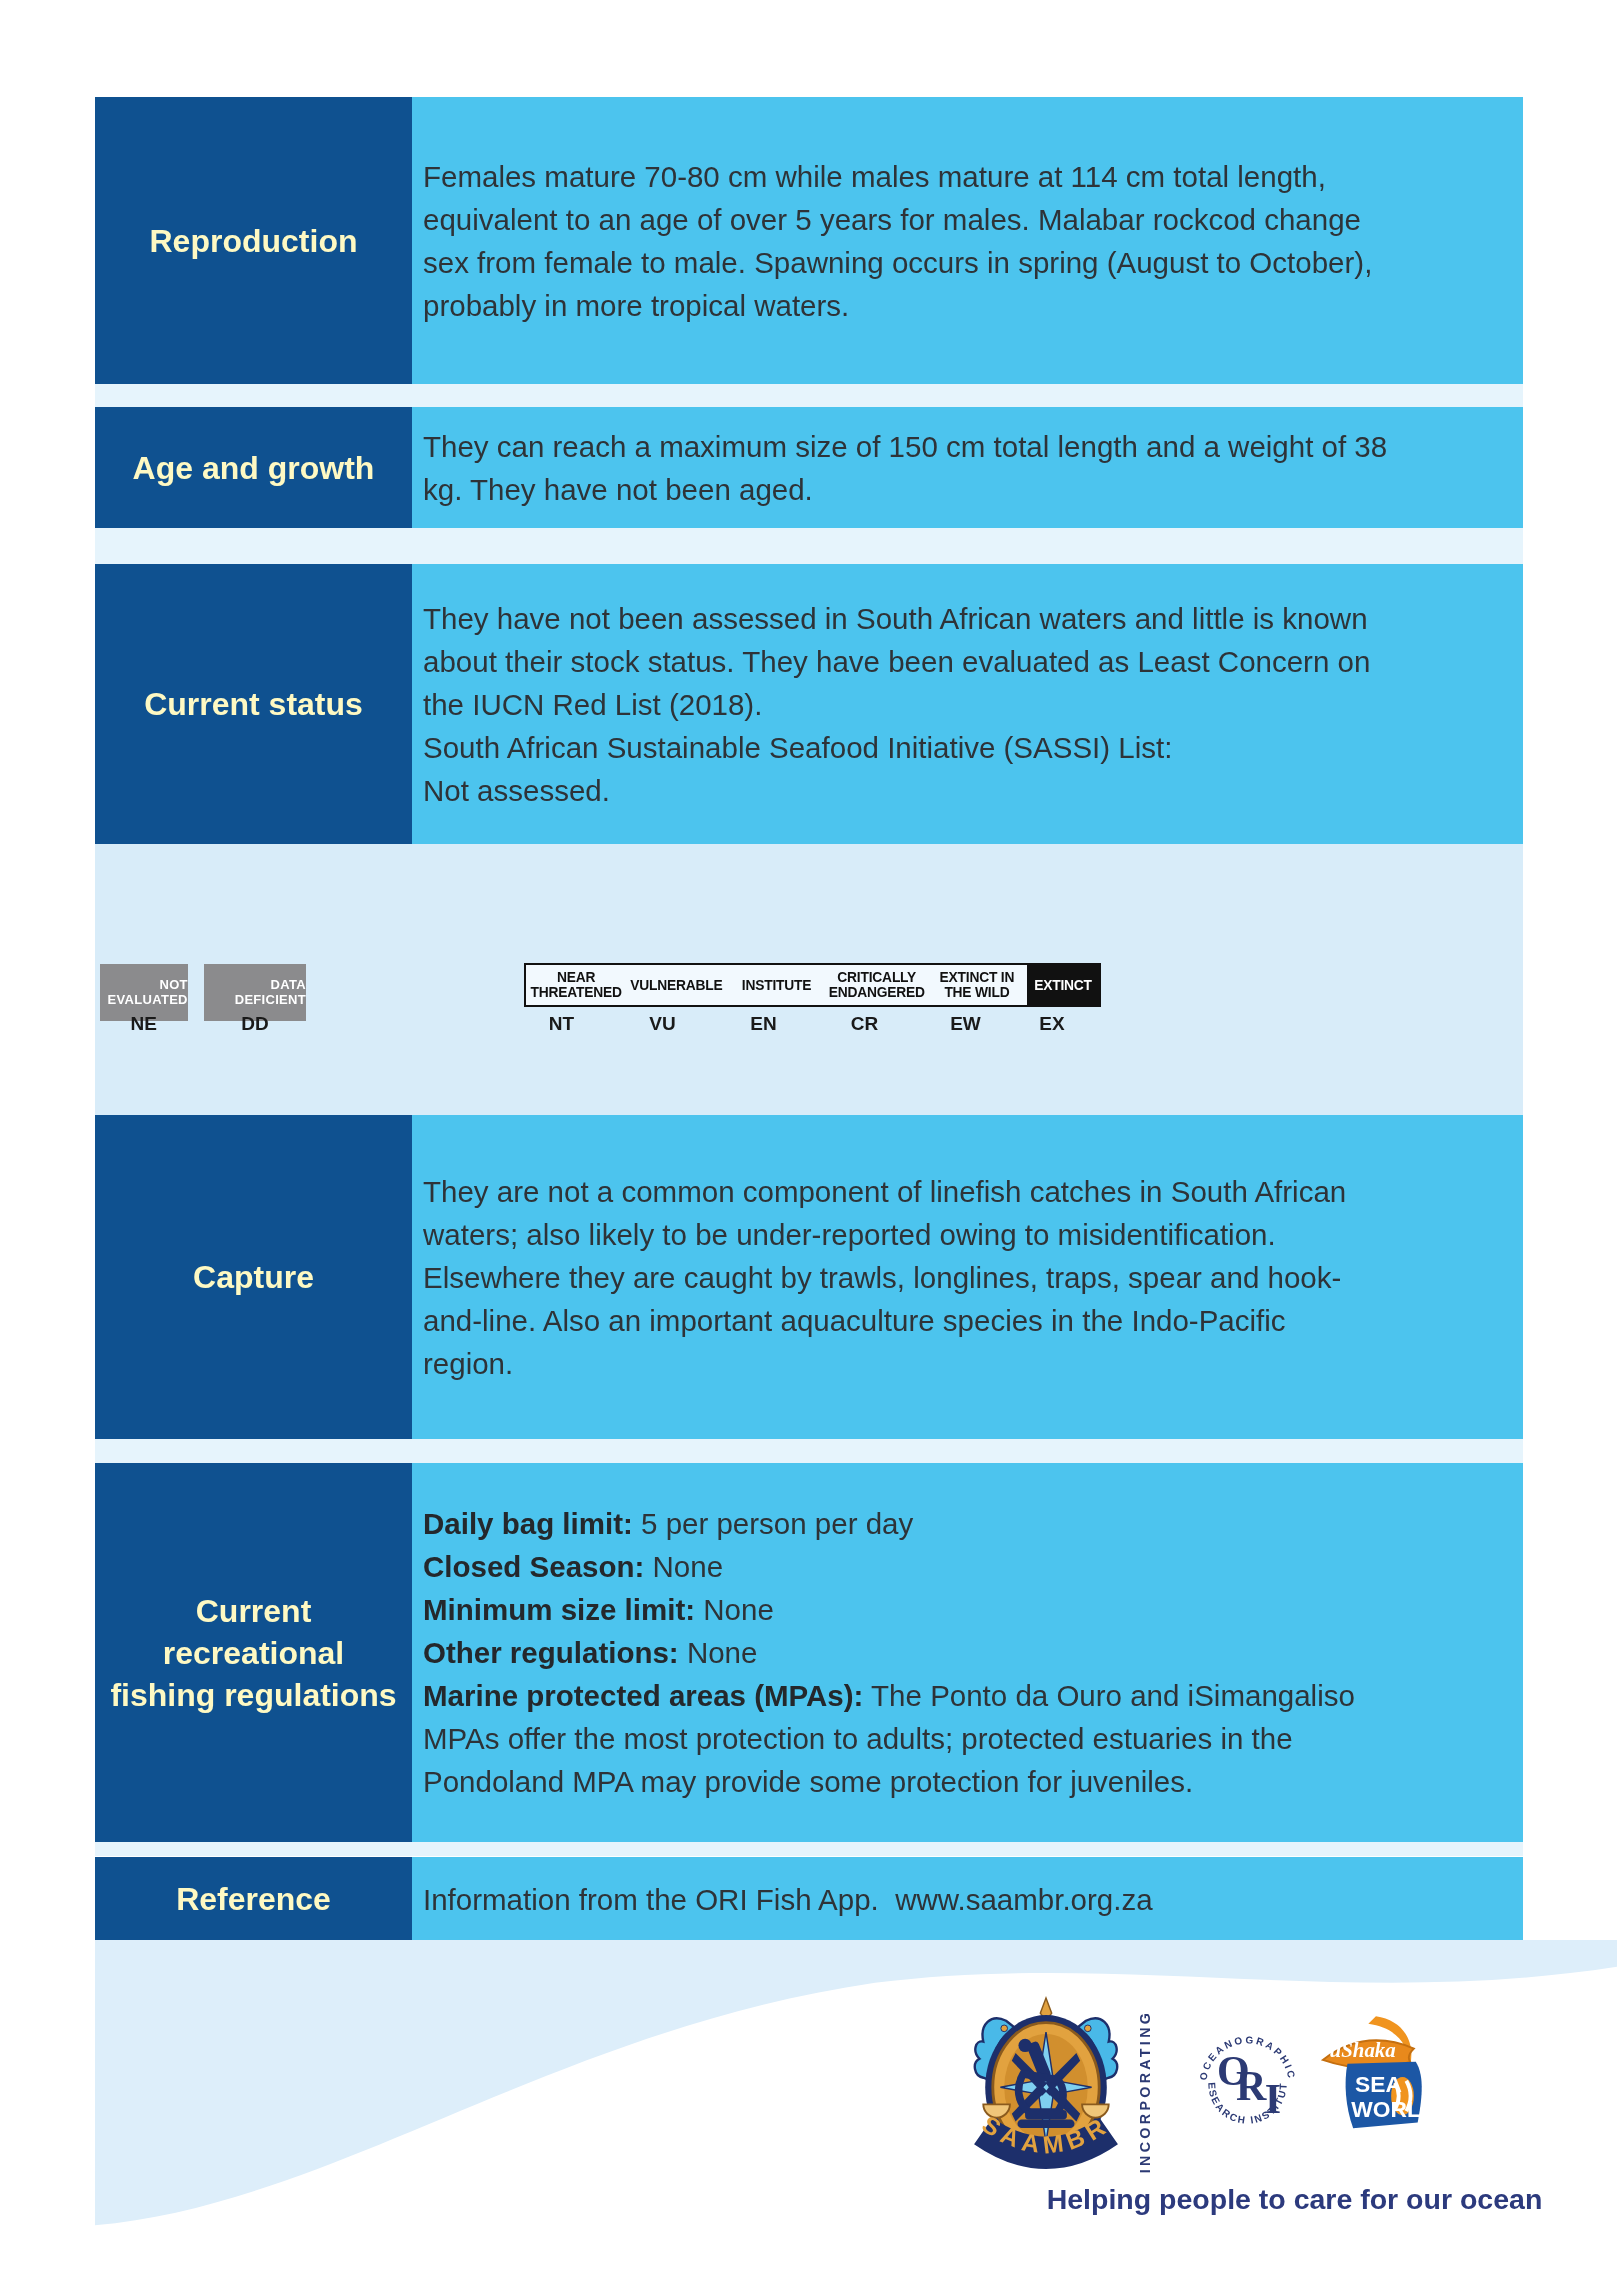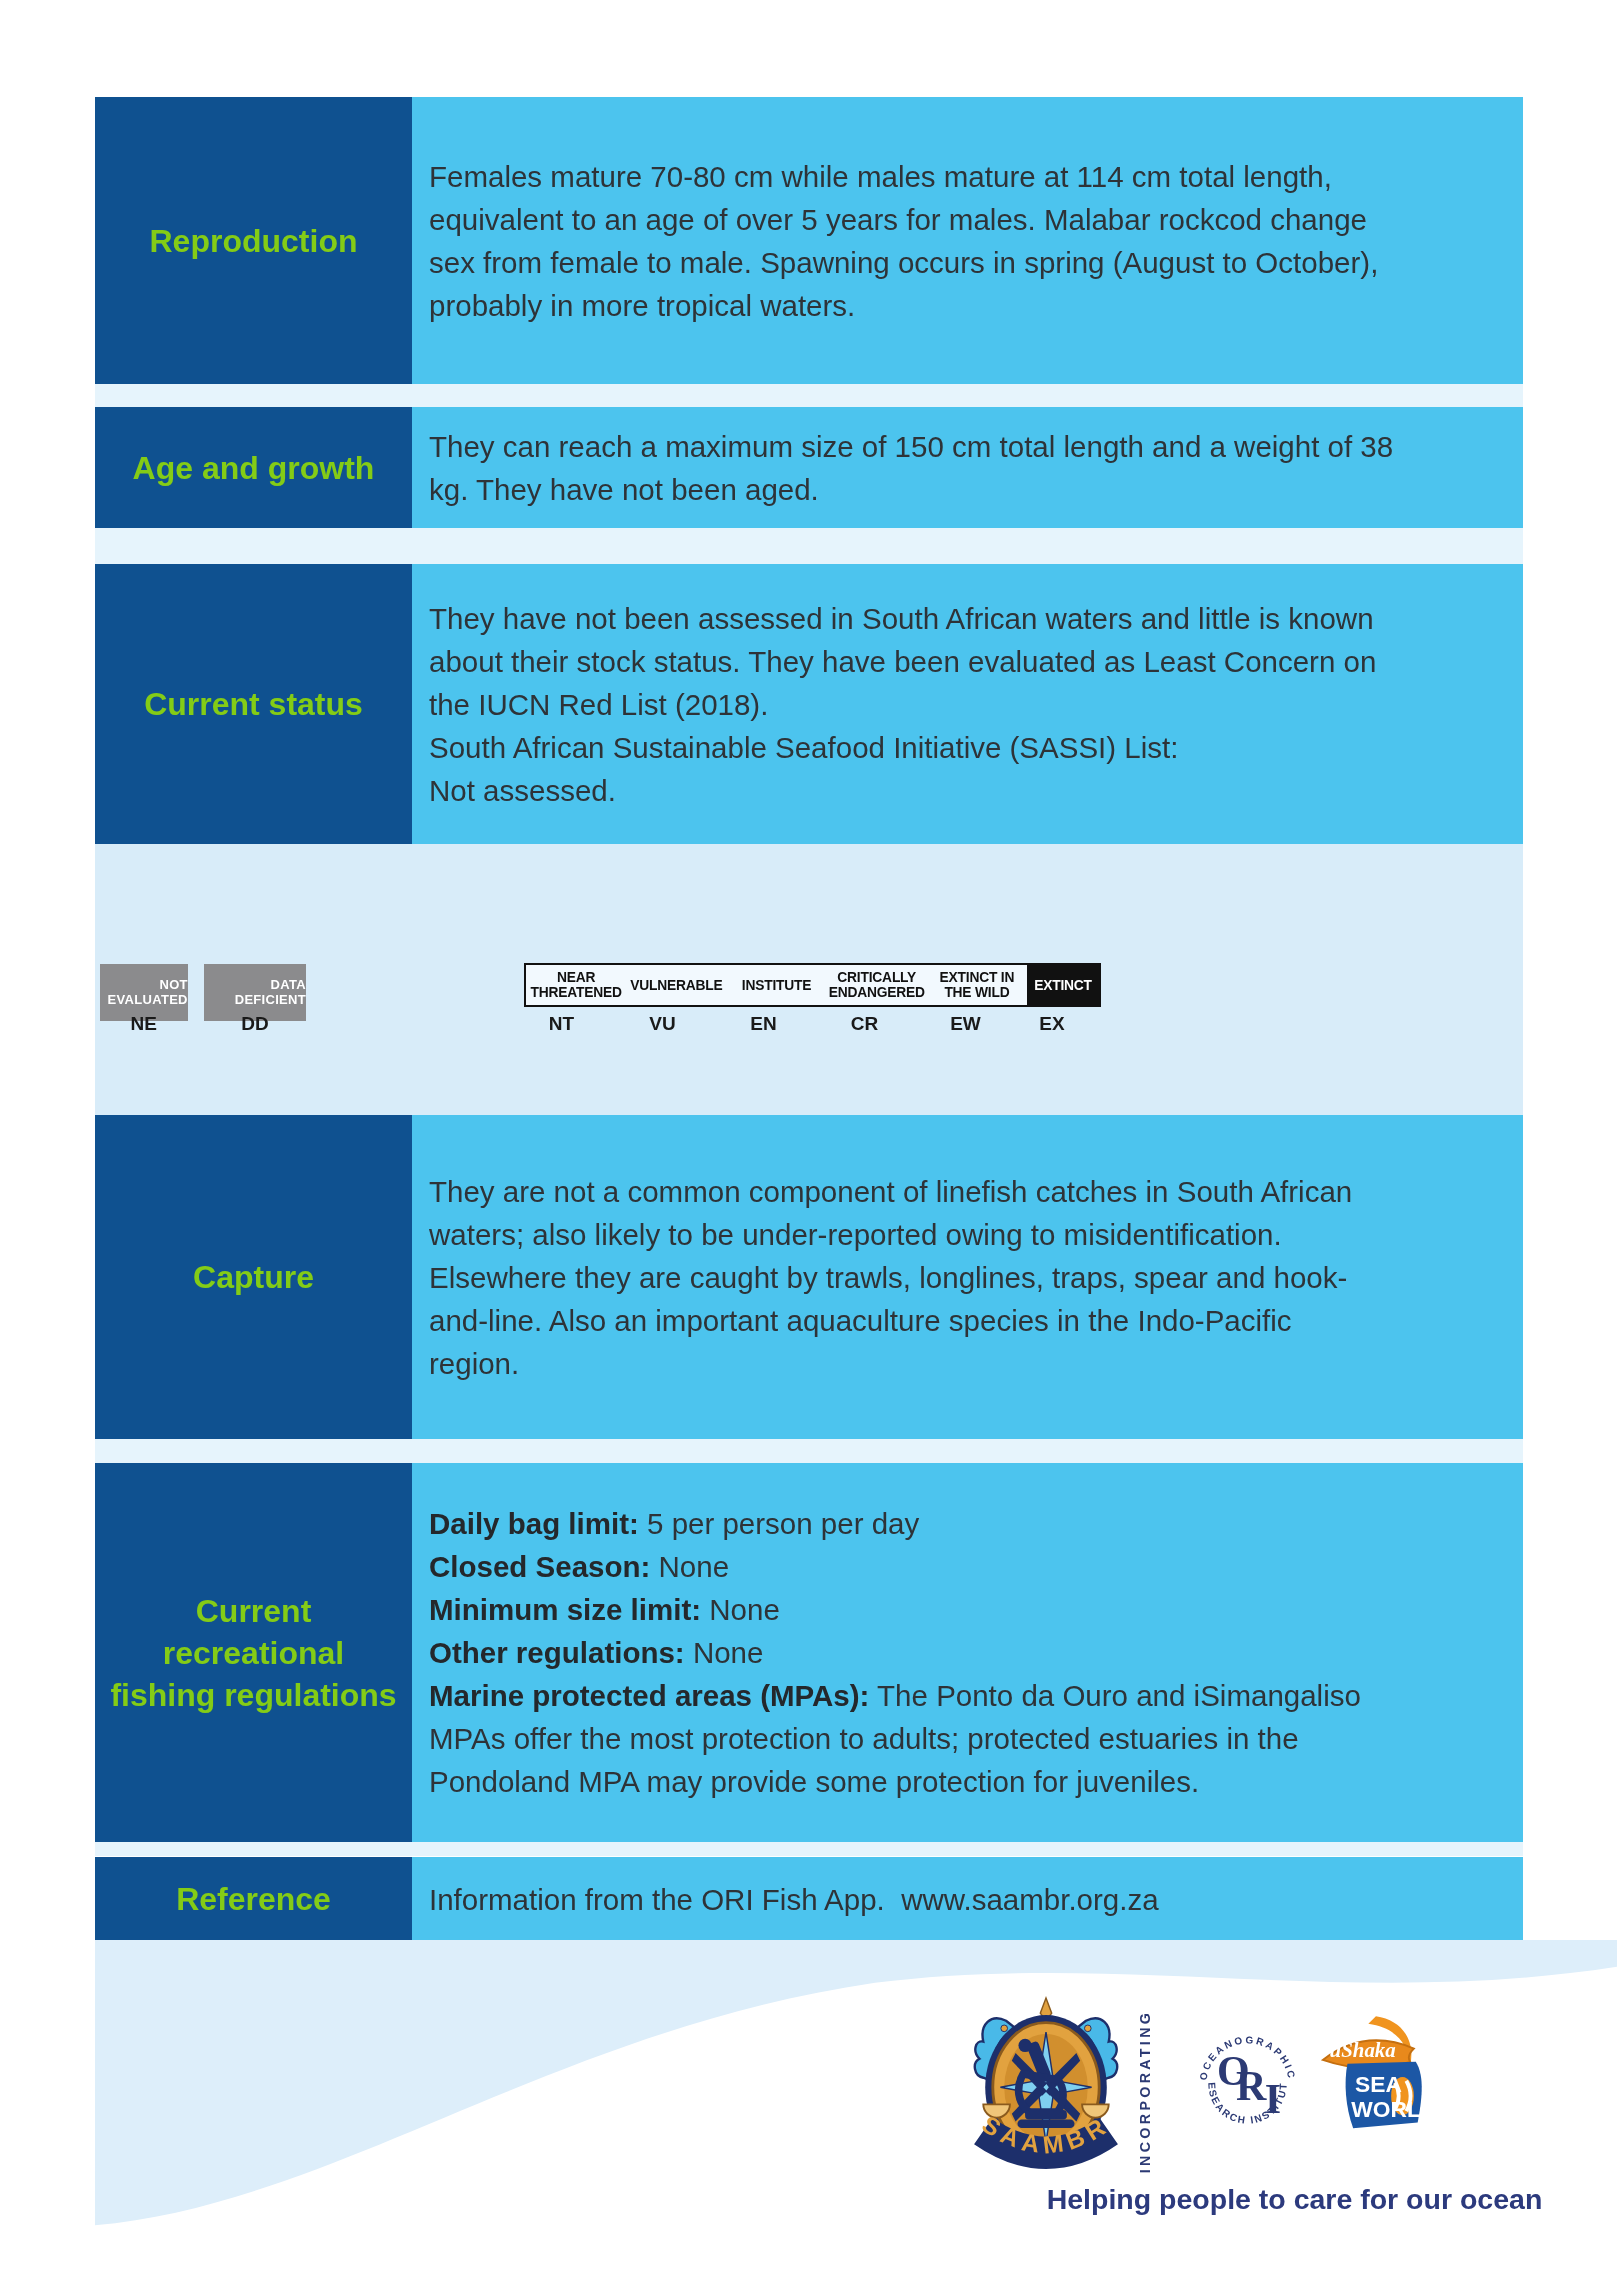--- a/index.html
+++ b/index.html
@@ -7,25 +7,25 @@
     --band_blue:#d8ecf9; --footer_blue:#ddeefa; --red:#c32127;
     --grey:#8b8b8d; --black_box:#111111; --navy:#2c3a74; --gold:#e2a23f;
     --orange:#f0941f; --flag_blue:#1c57a5; --text:#2e3338;
   }
   *{box-sizing:border-box;margin:0;padding:0}
   html,body{background:#ffffff}
   body{font-family:"Liberation Sans",sans-serif;}
   .page{position:relative;width:1618px;height:2269px;background:#fff;overflow:hidden}
 
   .row{position:absolute;left:95px;width:1428px;display:flex}
-  .cell-label{width:317px;background:var(--dark_blue);color:#84cc16;display:flex;
+  .cell-label{width:317px;background:var(--dark_blue);color:#fef9c3;display:flex;
     align-items:center;justify-content:center;text-align:center;
     font-weight:700;font-size:32px;line-height:42px;padding:0 13.3px}
   .cell-content{flex:1;background:var(--light_blue);display:flex;
-    flex-direction:column;justify-content:center;padding:17px 38px 17px 17px;
+    flex-direction:column;justify-content:center;padding:17px 38px 17px 11px;
     color:var(--text);font-size:29.5px;line-height:43px}
   .cell-content p{max-width:980px}
   .pre{white-space:pre-line}
   .gap{position:absolute;left:95px;width:1428px;background:var(--pale_blue)}
 
   .regline{max-width:980px}
   .regline b{font-weight:700;color:#24282c}
 
   
   .iucn-band{position:absolute;left:95px;top:844px;width:1428px;height:271px;

